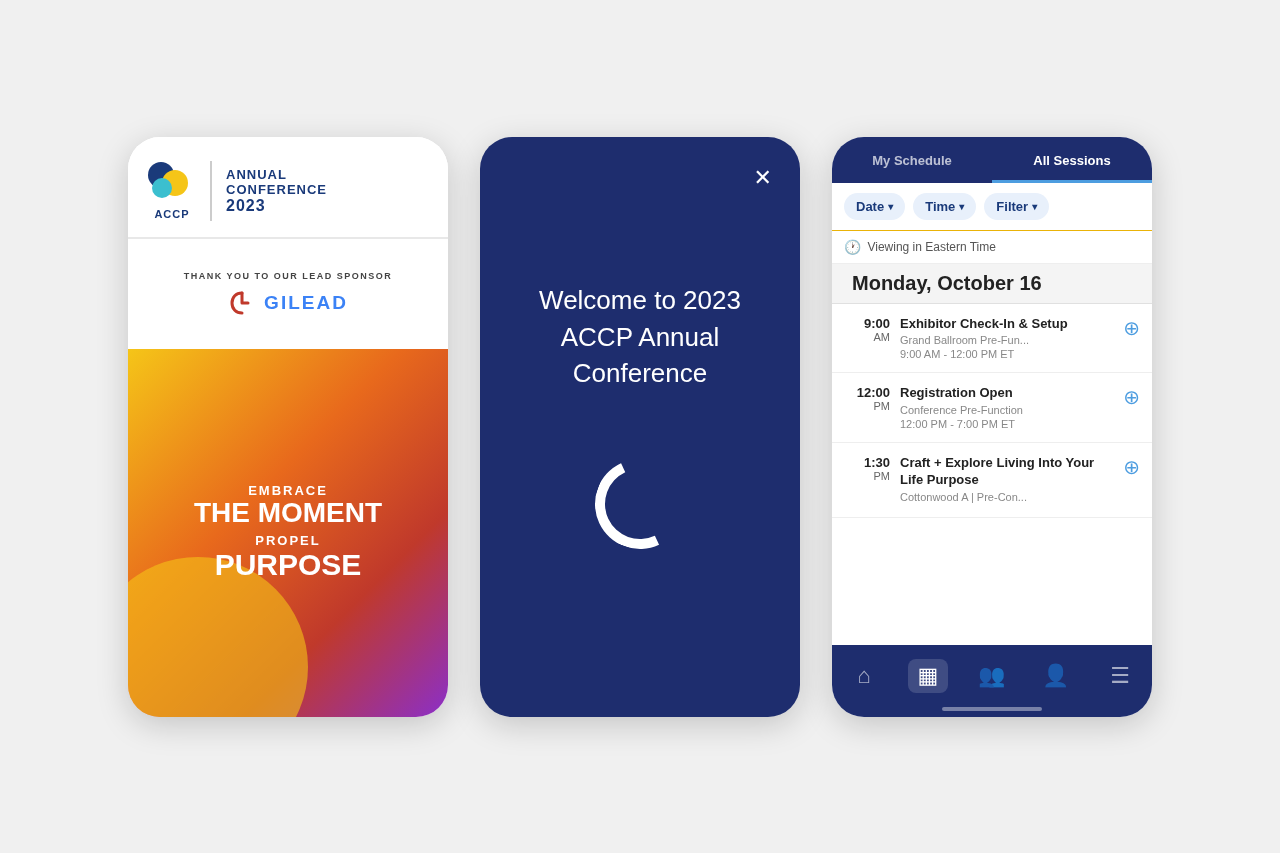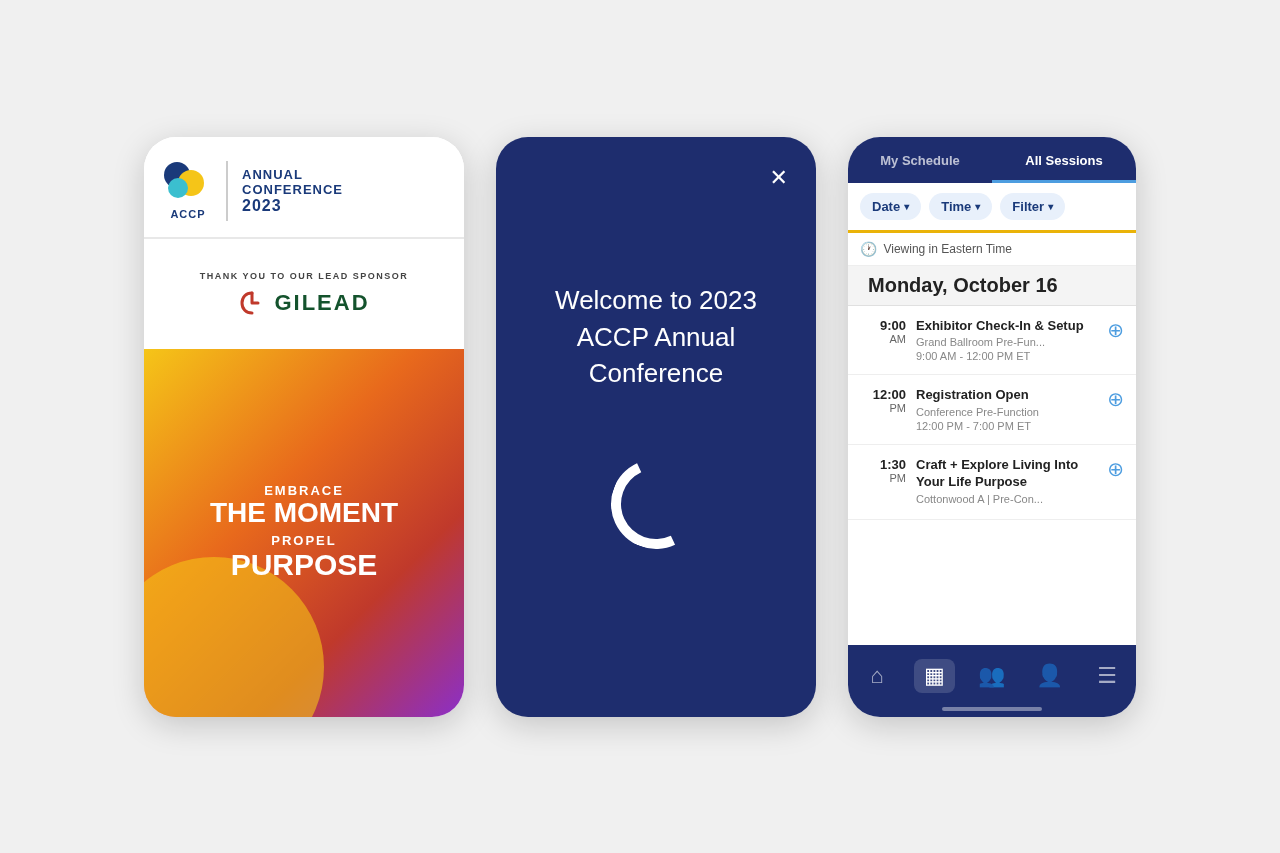--- a/index.html
+++ b/index.html
@@ -134,23 +134,23 @@
       display: flex;
       align-items: center;
       justify-content: center;
       gap: 8px;
     }
     .gilead-icon {
       width: 28px;
       height: 28px;
     }
     .gilead-text {
-      font-size: 22px;
-      font-weight: 700;
-      color: #14532d;
+      font-size: 19px;
+      font-weight: 700;
+      color: #3b82f6;
       letter-spacing: 2px;
     }
     .poster-bottom {
       flex: 1;
       background: linear-gradient(135deg, #f5c518 0%, #e8691c 40%, #c0392b 70%, #8b2fc9 100%);
       position: relative;
       overflow: hidden;
       display: flex;
       flex-direction: column;
       align-items: center;
@@ -241,21 +241,21 @@
       height: 90px;
       border: 10px solid transparent;
       border-top: 10px solid #fff;
       border-right: 10px solid #fff;
       border-radius: 50%;
       transform: rotate(200deg);
     }
 
     
     .phone3 {
-      width: 288px;
+      width: 320px;
       height: 580px;
       background: #fff;
       display: flex;
       flex-direction: column;
     }
     .tab-bar {
       display: flex;
       flex-direction: row;
       background: #1e2d6e;
       padding: 0;
@@ -273,21 +273,21 @@
     .tab-item.active {
       color: #fff;
       border-bottom: 3px solid #4d9de0;
     }
     .filter-row {
       display: flex;
       flex-direction: row;
       gap: 8px;
       padding: 10px 12px;
       background: #fff;
-      border-bottom: 3px solid #eab308;
+      border-bottom: 1px solid #eab308;
     }
     .filter-btn {
       display: flex;
       align-items: center;
       gap: 4px;
       background: #e8f0fb;
       border: none;
       border-radius: 20px;
       padding: 6px 12px;
       font-size: 13px;

